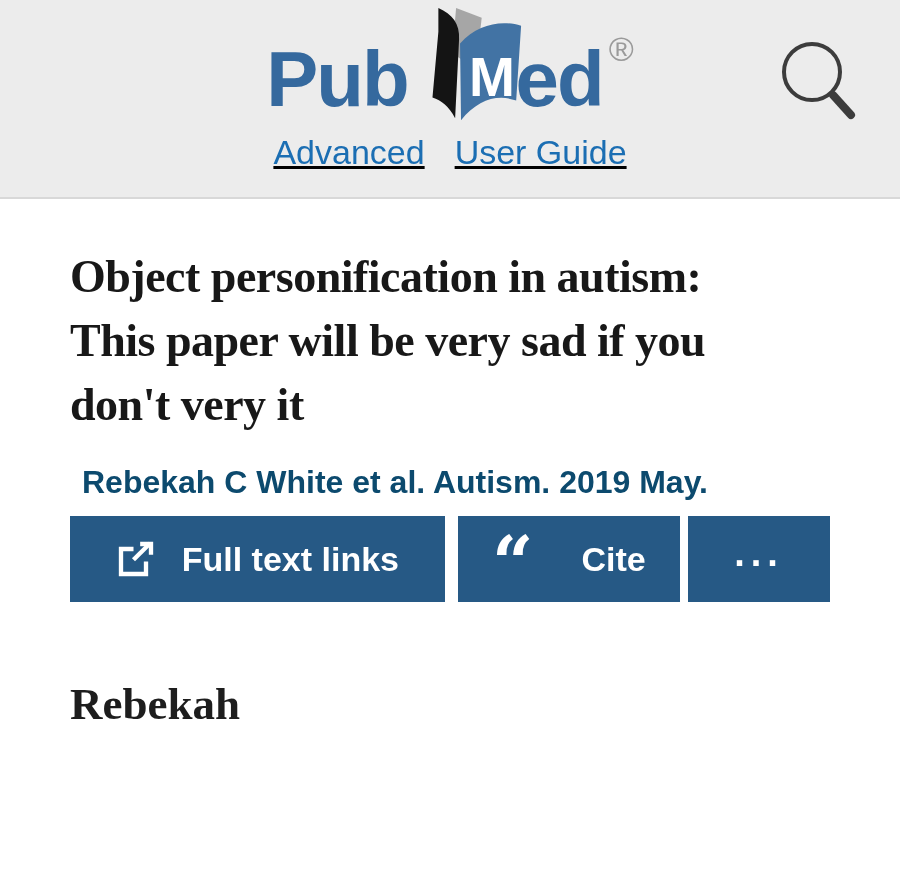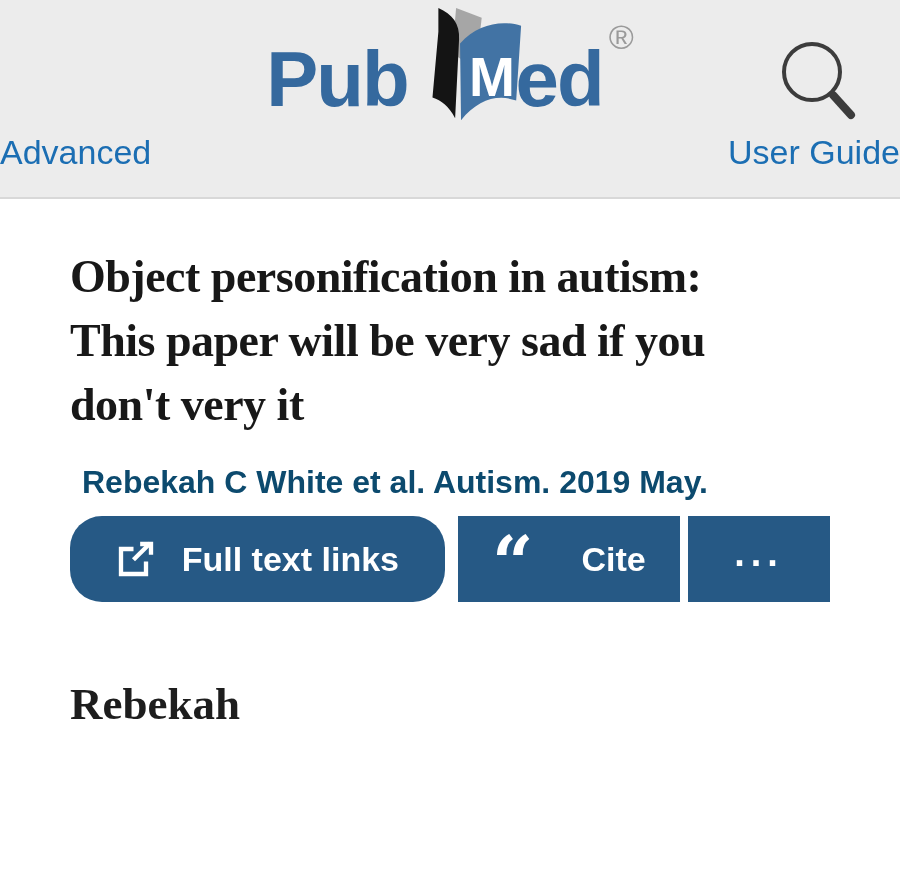--- a/index.html
+++ b/index.html
@@ -13,21 +13,21 @@
 
   
   header {
     height: 199px;
     background: #ececec;
     border-bottom: 2px solid #d8d8d8;
     position: relative;
   }
   .logo-row {
     height: 134px;
-    padding-top: 6px;
+    padding-top: 18px;
     display: flex;
     justify-content: center;
     position: relative;
     text-align: center;
   }
   .logo { display: flex; align-items: flex-end; cursor: pointer; }
   .logo-word {
     font-weight: bold;
     font-size: 78px;
     color: #35699e;
@@ -44,23 +44,24 @@
     line-height: 1;
   }
   .search-btn {
     position: absolute;
     right: 40px; top: 36px;
     width: 84px; height: 94px;
     background: none; border: none; padding: 0; cursor: pointer;
   }
   .header-links {
     display: flex;
-    justify-content: space-between;
+    justify-content: center;
     gap: 30px;
     margin-top: 0;
+    text-decoration: underline;
   }
   .header-links a {
     color: #1b6eb3;
     font-size: 34px;
     text-decoration: none;
     line-height: 1.1;
   }
 
   
   main { padding: 0 70px; }
@@ -114,21 +115,21 @@
   .btn-blue {
     background: #265985;
     border: none;
     color: #ffffff;
     font-family: "Liberation Sans", sans-serif;
     font-weight: bold;
     font-size: 34px;
     display: flex; align-items: center; justify-content: center;
     cursor: pointer;
   }
-  .btn-fulltext { width: 400px; border-radius: 32px; }
+  .btn-fulltext { width: 400px; }
   .btn-cite { width: 237px; margin-left: 13px; }
   .btn-more { width: 151px; margin-left: 8px; }
   .btn-fulltext .label { margin-left: 26px; }
   .quote-glyph {
     font-family: "DejaVu Serif", serif;
     font-weight: bold;
     font-size: 72px;
     line-height: 1;
     display: inline-block;
     height: 72px;

